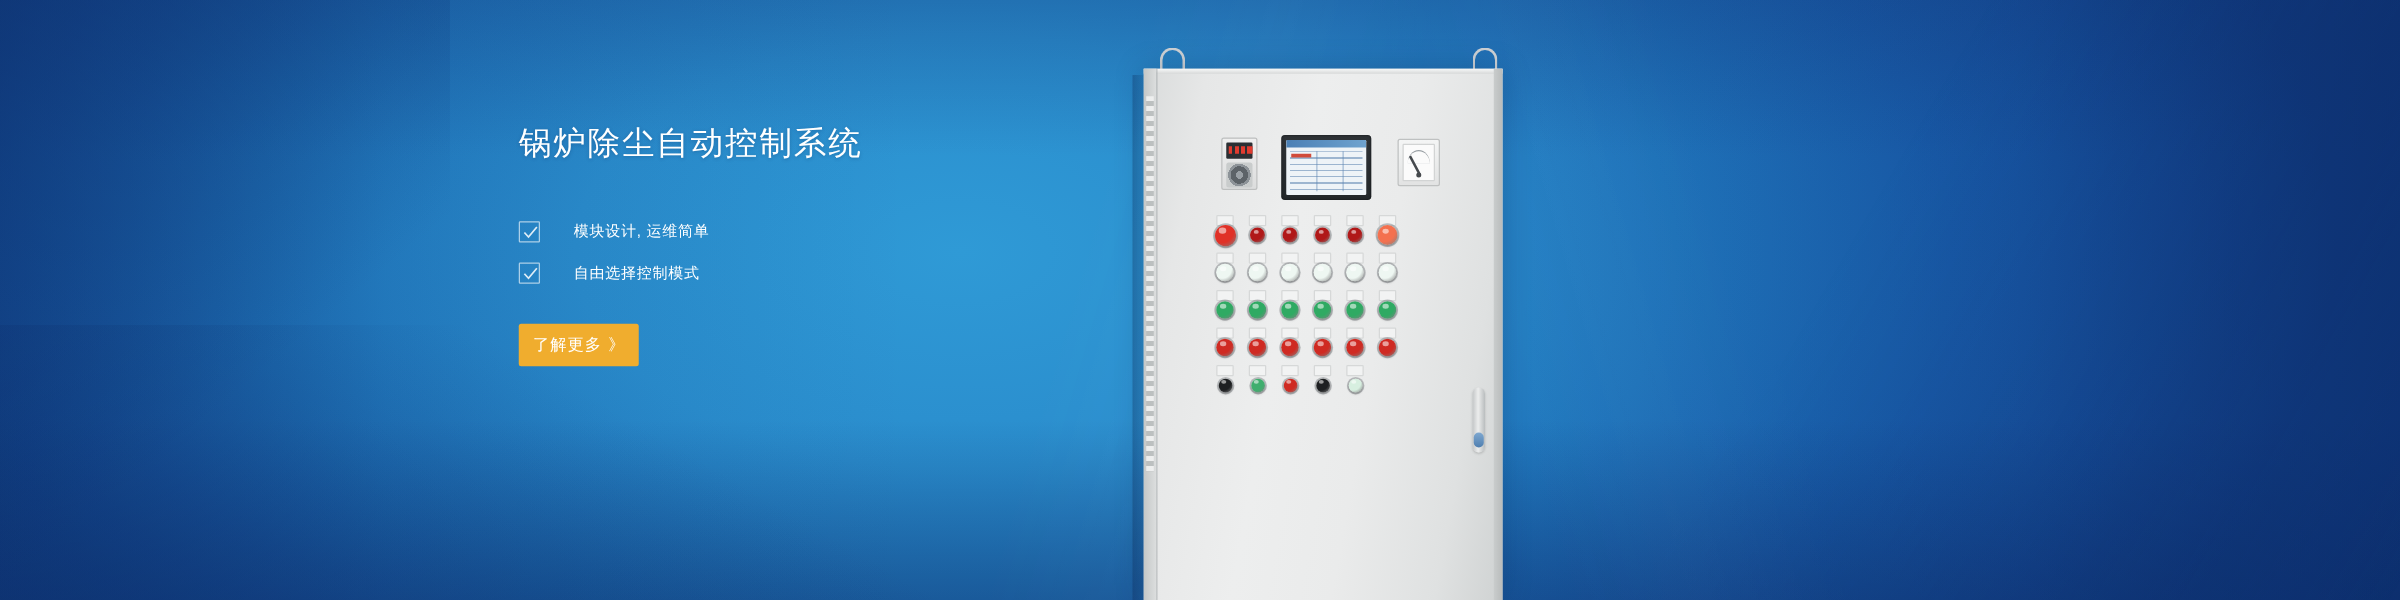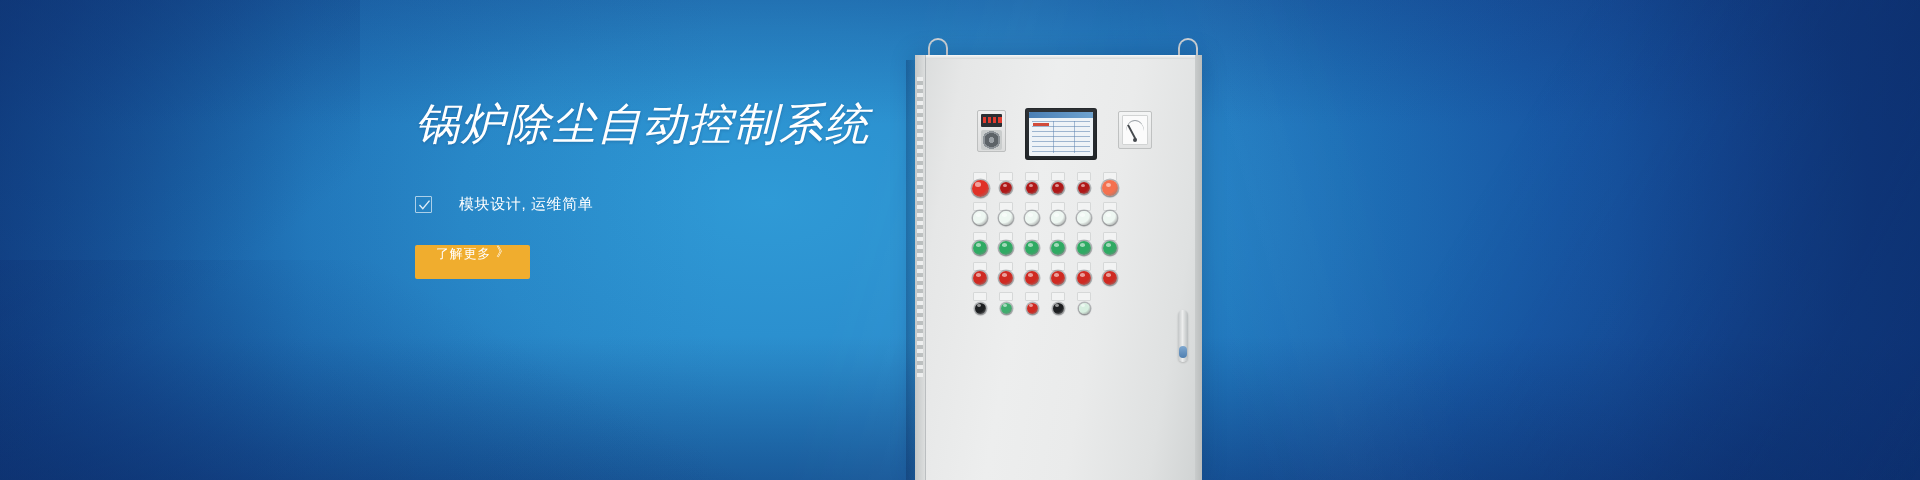--- a/index.html
+++ b/index.html
@@ -33,40 +33,39 @@
     background:linear-gradient(140deg, rgba(13,47,108,.55), rgba(13,47,108,0) 62%);
   }
   .bg-corner-b {
     position:absolute; left:0; bottom:-80px; width:760px; height:300px;
     background:linear-gradient(30deg, rgba(12,44,104,.50), rgba(12,44,104,0) 70%);
   }
 
   
   .content { position:absolute; left:415px; top:100px; width:560px; }
   .title {
-    font-size:44px; line-height:1.1; color:#ffffff;
+    font-size:26px; line-height:1.1; color:#ffffff;
     letter-spacing:1.5px; font-weight:400; white-space:nowrap;
     text-shadow:0 1px 3px rgba(0,30,80,.25);
-    font-style:italic;
   }
   .features { margin-top:40px; }
   .feature { display:flex; align-items:center; height:33px; margin-bottom:0px; }
   .check-box {
     width:17px; height:17px; flex:0 0 17px;
     border:1px solid rgba(255,255,255,.62);
     border-radius:1px; position:relative; margin-right:27px;
   }
   .check-box svg { position:absolute; left:2px; top:2px; }
   .feature-label {
-    font-size:15px; color:#ffffff; letter-spacing:.6px; white-space:nowrap;
+    font-size:12px; color:#ffffff; letter-spacing:.6px; white-space:nowrap;
   }
   .cta {
-    margin-top:24px; width:115px; height:34px;
+    margin-top:24px; width:96px; height:34px;
     background:#f0ad2e; border:none; border-radius:2px;
-    display:flex; align-items:flex-start; justify-content:center; gap:5px;
+    display:flex; align-items:center; justify-content:center; gap:5px;
     cursor:pointer;
   }
   .cta-label { font-size:13px; color:#ffffff; letter-spacing:.8px; white-space:nowrap; }
   .cta-arrow { font-size:13px; color:#ffffff; line-height:1; }
 
   
   .cabinet-wrap { position:absolute; left:900px; top:0; width:340px; height:480px; }
 
   .eyelet { position:absolute; width:20px; height:22px; top:38px;
             border:2.5px solid #cfd2d4; border-bottom:none;
@@ -220,20 +219,28 @@
 
       <div class="feature">
         <span class="check-box">
           <svg width="13" height="13" viewBox="0 0 13 13" aria-hidden="true">
             <polyline points="1.5,6 4.8,9.6 11.5,1.6" fill="none" stroke="#ffffff" stroke-opacity="0.85" stroke-width="1.4"></polyline>
           </svg>
         </span>
         <span class="feature-label">模块设计, 运维简单</span>
       </div>
 
+      <div class="feature">
+        <span class="check-box">
+          <svg width="13" height="13" viewBox="0 0 13 13" aria-hidden="true">
+            <polyline points="1.5,6 4.8,9.6 11.5,1.6" fill="none" stroke="#ffffff" stroke-opacity="0.85" stroke-width="1.4"></polyline>
+          </svg>
+        </span>
+        <span class="feature-label">自由选择控制模式</span>
+      </div>
 
 
     </div>
 
     <div class="cta">
       <span class="cta-label">了解更多</span>
       <span class="cta-arrow">》</span>
     </div>
   </div>
 

